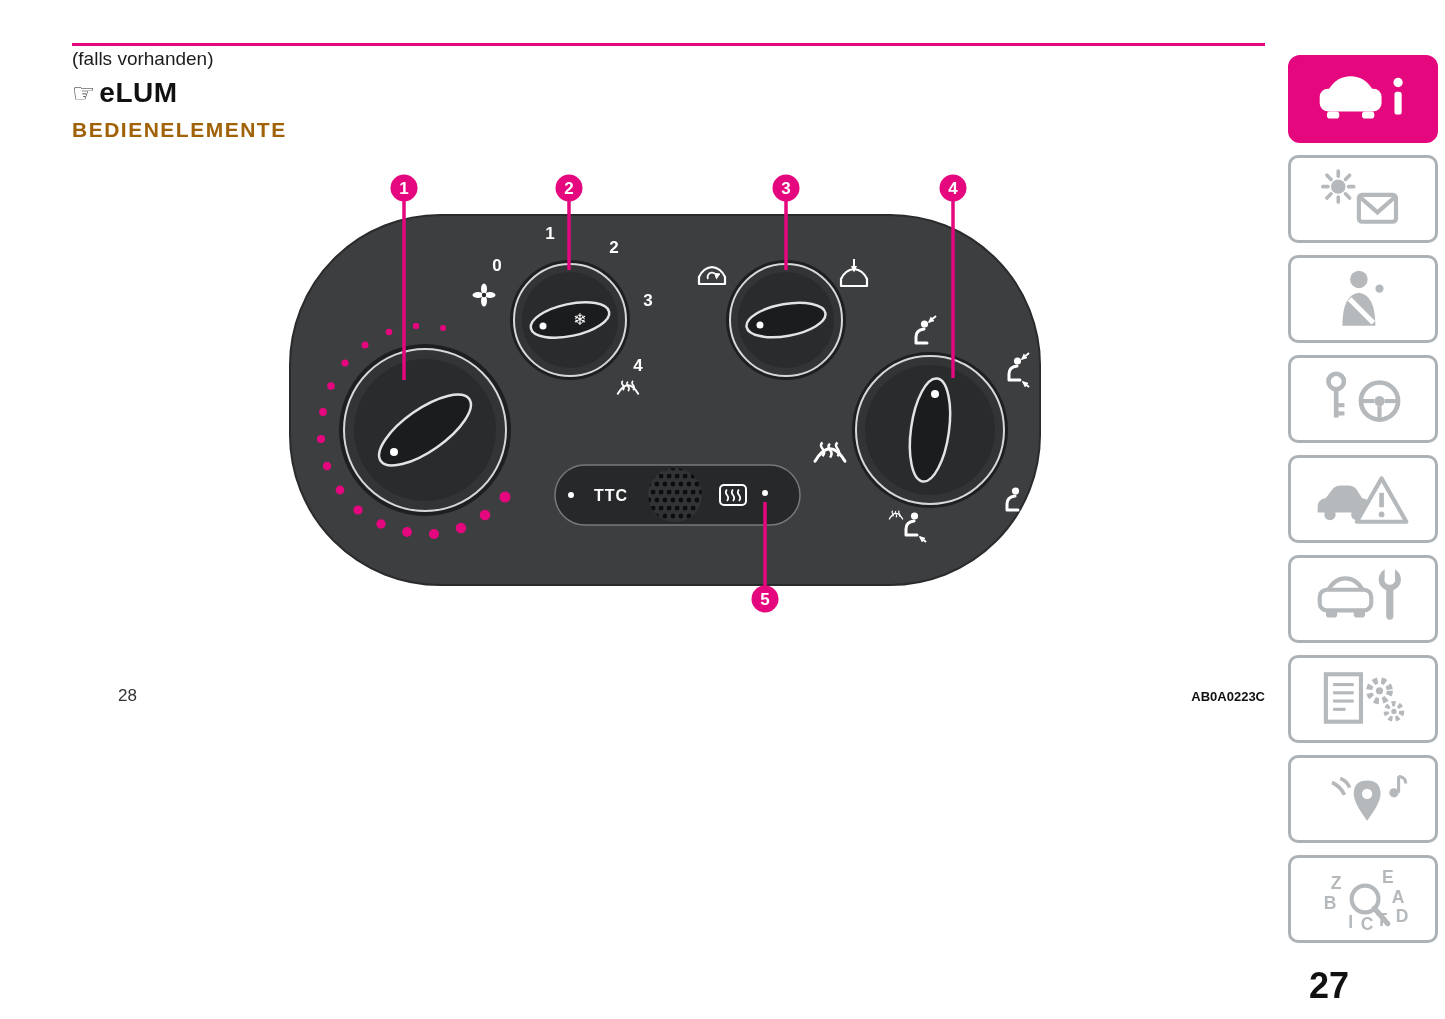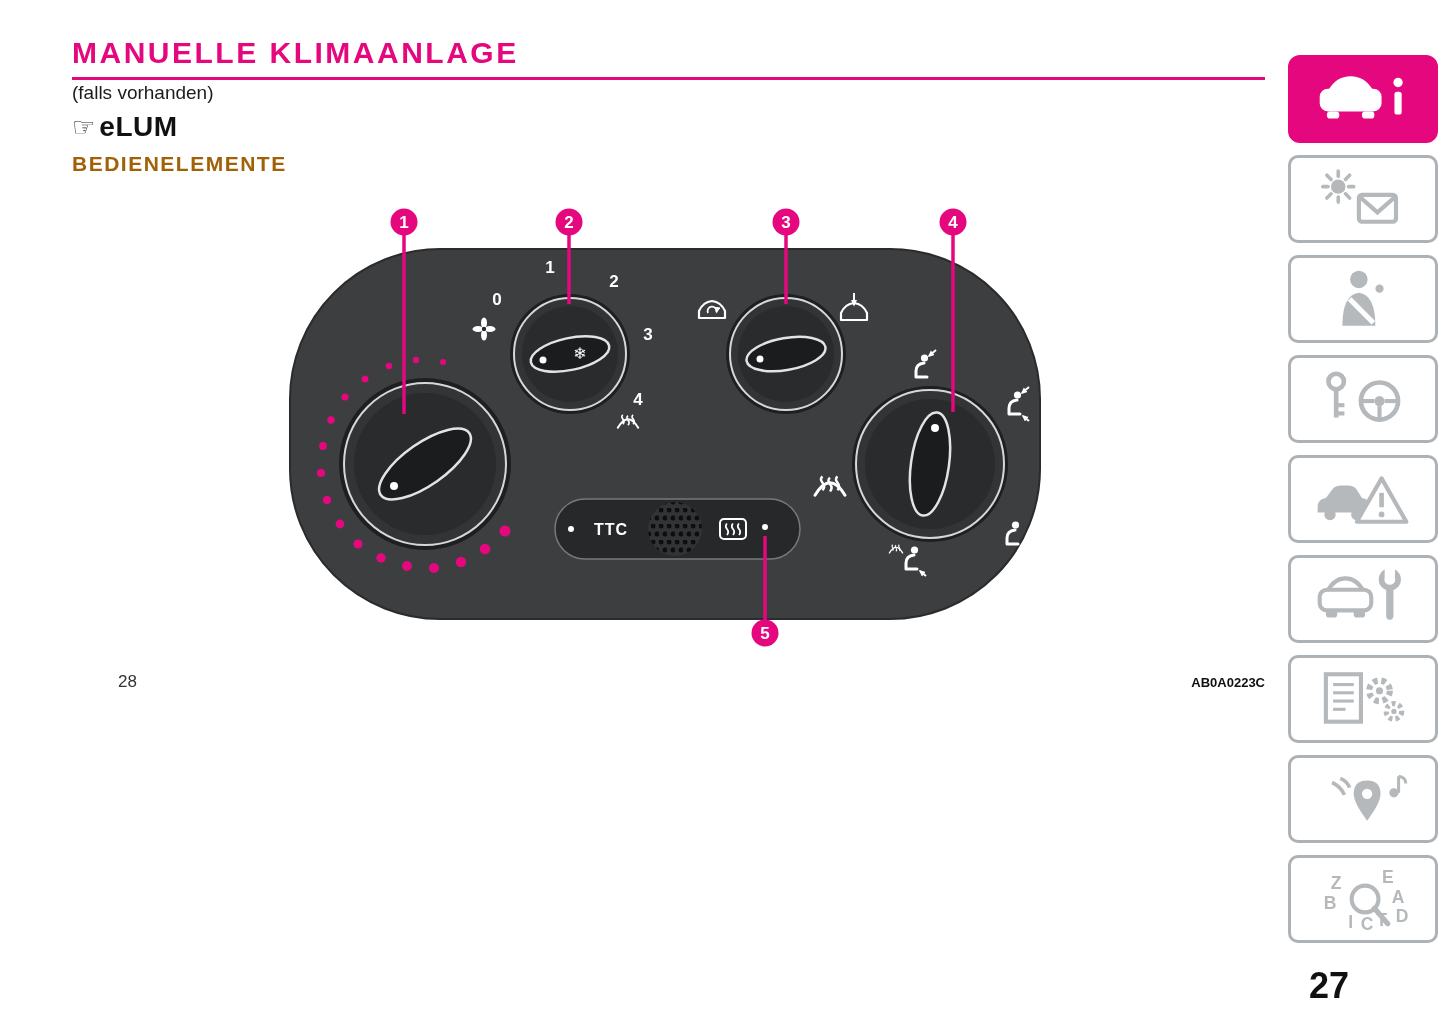--- a/index.html
+++ b/index.html
@@ -14,40 +14,39 @@
 
   .elum-row { margin-top:8px; display:flex; align-items:center; gap:4px; height:30px; }
   .hand-glyph { font-size:26px; color:#222; line-height:1; }
   .elum-label { font-size:28px; font-weight:bold; color:#111; letter-spacing:0.5px; }
 
   .section-heading { margin-top:10px; color:#a16207; font-size:21px; font-weight:bold; letter-spacing:1.5px; }
 
   .diagram-wrap { margin-top:28px; margin-left:43px; width:960px; height:450px; }
 
   .figure-footer { width:1193px; display:flex; justify-content:space-between; align-items:baseline; margin-top:18px; }
-  .figure-number { font-size:17px; color:#333; margin-left:46px; }
+  .figure-number { font-size:17px; color:#333; margin-left:46px;margin-top:48px; }
   .figure-code { font-size:13px; font-weight:bold; color:#111; }
 
   .page-number { position:absolute; right:96px; bottom:12px; font-size:36px; font-weight:bold; color:#111; }
 
   .sidebar { position:absolute; top:55px; right:7px; display:flex; flex-direction:column; gap:12px; }
   .side-item { width:150px; height:88px; border:3px solid #adb2b6; border-radius:10px;
                background:#ffffff; color:#b5b9bc; display:flex; align-items:center; justify-content:center; }
   .side-item.active { background:#e5077e; border-color:#e5077e; color:#ffffff; border-radius:12px; }
   .side-icon { width:112px; height:66px; }
 
   svg text { font-family:"Liberation Sans", sans-serif; }
   .klabel text { fill:#fff; font-size:17px; font-weight:bold; text-anchor:middle; }
   .callout-num { fill:#fff; font-size:17px; font-weight:bold; text-anchor:middle; }
 </style>
 </head>
 <body>
 
 <div class="content">
-  <h1 class="page-title">MANUELLE KLIMAANLAGE</h1>
   <div class="title-rule"></div>
   <p class="availability">(falls vorhanden)</p>
 
   <div class="elum-row">
     <span class="hand-glyph">☞</span>
     <span class="elum-label">eLUM</span>
   </div>
 
   <h2 class="section-heading">BEDIENELEMENTE</h2>
 

